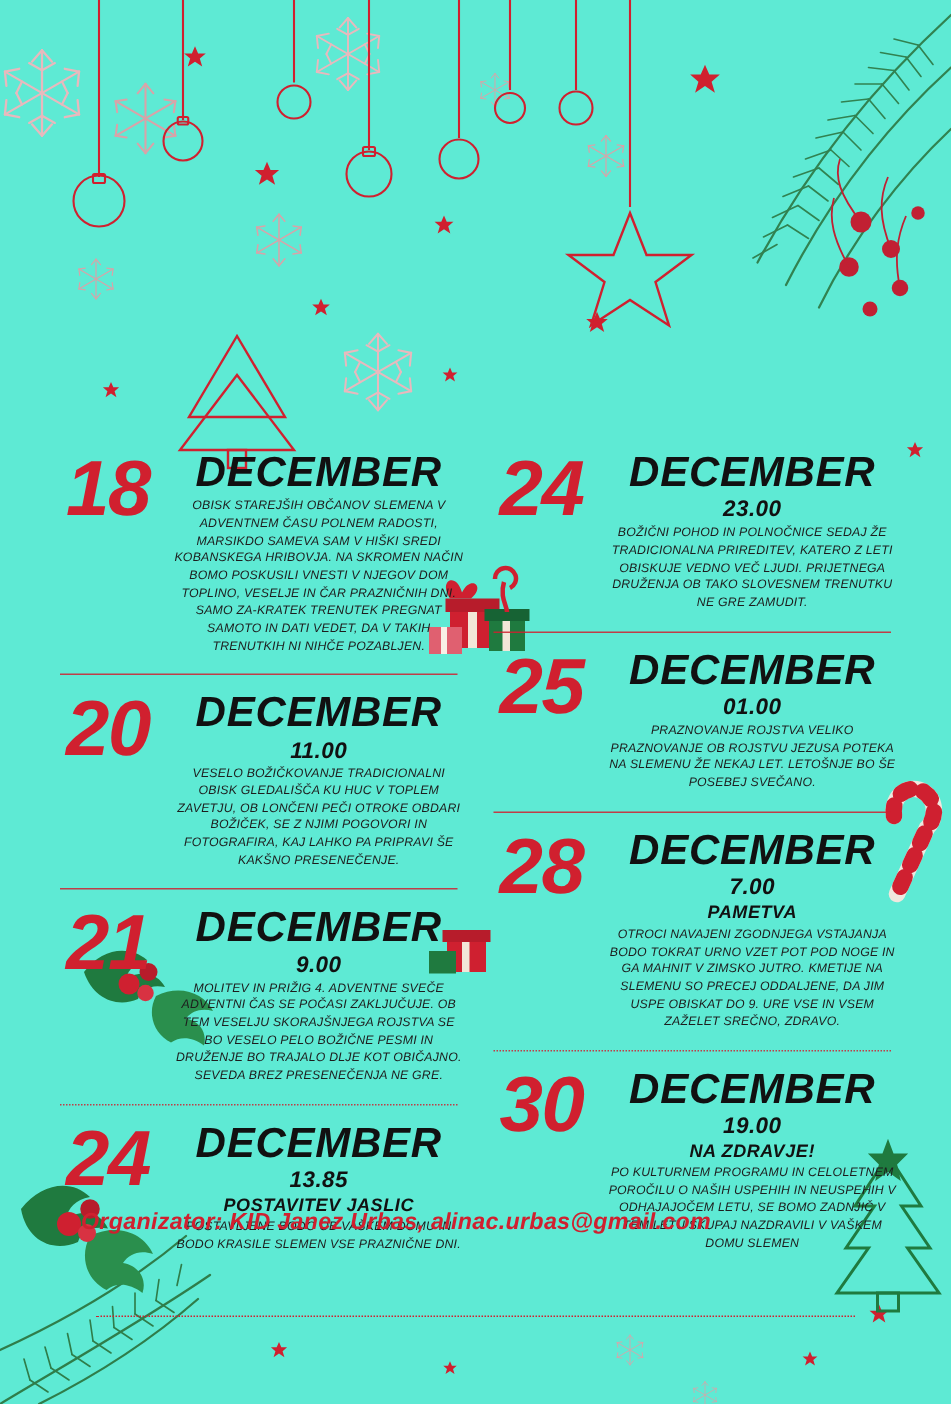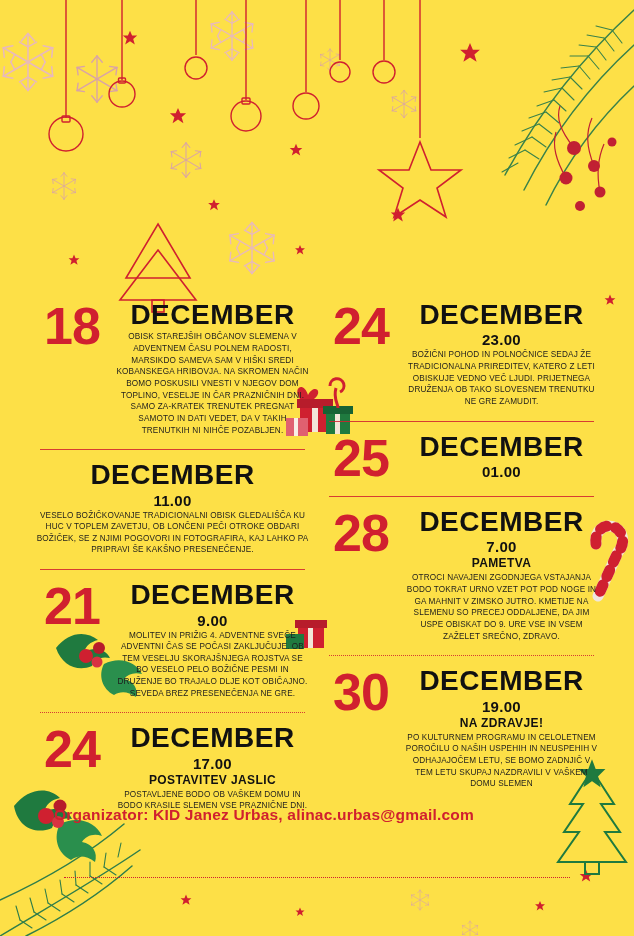--- a/index.html
+++ b/index.html
@@ -10,21 +10,22 @@
     background: #faf6f2;
     font-family: "Liberation Sans", sans-serif;
     position: relative;
     overflow: hidden;
     color: #1a1a1a;
   }
 
   .poster {
     position: absolute;
     inset: 0;
-    background: #fde047;
+    background: #5eead4;
+    font-style: italic;
   }
   .deco-svg { position: absolute; inset: 0; width: 634px; height: 936px; }
 
   
   .content {
     position: absolute;
     inset: 0;
     z-index: 5;
   }
 
@@ -352,20 +353,21 @@
         <div class="entry">
           <div class="daynum">18</div>
           <div class="entry-body">
             <div class="month">DECEMBER</div>
             <div class="desc">OBISK STAREJŠIH OBČANOV SLEMENA V ADVENTNEM ČASU POLNEM RADOSTI, MARSIKDO SAMEVA SAM V HIŠKI SREDI KOBANSKEGA HRIBOVJA. NA SKROMEN NAČIN BOMO POSKUSILI VNESTI V NJEGOV DOM TOPLINO, VESELJE IN ČAR PRAZNIČNIH DNI. SAMO ZA-KRATEK TRENUTEK PREGNAT SAMOTO IN DATI VEDET, DA V TAKIH TRENUTKIH NI NIHČE POZABLJEN.</div>
           </div>
         </div>
         <div class="sep"></div>
 
         <div class="entry">
+          <div class="daynum">20</div>
           <div class="entry-body">
             <div class="month">DECEMBER</div>
             <div class="time">11.00</div>
             <div class="desc">VESELO BOŽIČKOVANJE TRADICIONALNI OBISK GLEDALIŠČA KU HUC
 
 V TOPLEM ZAVETJU, OB LONČENI PEČI OTROKE OBDARI BOŽIČEK, SE Z NJIMI POGOVORI IN FOTOGRAFIRA, KAJ LAHKO PA PRIPRAVI ŠE KAKŠNO PRESENEČENJE.</div>
           </div>
         </div>
         <div class="sep"></div>
 
@@ -376,21 +378,21 @@
             <div class="time">9.00</div>
             <div class="desc">MOLITEV IN PRIŽIG 4. ADVENTNE SVEČE ADVENTNI ČAS SE POČASI ZAKLJUČUJE. OB TEM VESELJU SKORAJŠNJEGA ROJSTVA SE BO VESELO PELO BOŽIČNE PESMI IN DRUŽENJE BO TRAJALO DLJE KOT OBIČAJNO. SEVEDA BREZ PRESENEČENJA NE GRE.</div>
           </div>
         </div>
         <div class="sep dotted"></div>
 
         <div class="entry">
           <div class="daynum">24</div>
           <div class="entry-body">
             <div class="month">DECEMBER</div>
-            <div class="time">17.00</div>
+            <div class="time">13.85</div>
             <div class="headline">POSTAVITEV JASLIC</div>
             <div class="desc">POSTAVLJENE BODO OB VAŠKEM DOMU IN BODO KRASILE SLEMEN VSE PRAZNIČNE DNI.</div>
           </div>
         </div>
 
       </div>
 
       <div class="col">
 
         <div class="entry">
@@ -401,20 +403,21 @@
             <div class="desc">BOŽIČNI POHOD IN POLNOČNICE SEDAJ ŽE TRADICIONALNA PRIREDITEV, KATERO Z LETI OBISKUJE VEDNO VEČ LJUDI. PRIJETNEGA DRUŽENJA OB TAKO SLOVESNEM TRENUTKU NE GRE ZAMUDIT.</div>
           </div>
         </div>
         <div class="sep"></div>
 
         <div class="entry">
           <div class="daynum">25</div>
           <div class="entry-body">
             <div class="month">DECEMBER</div>
             <div class="time">01.00</div>
+            <div class="desc">PRAZNOVANJE ROJSTVA VELIKO PRAZNOVANJE OB ROJSTVU JEZUSA POTEKA NA SLEMENU ŽE NEKAJ LET. LETOŠNJE BO ŠE POSEBEJ SVEČANO.</div>
           </div>
         </div>
         <div class="sep"></div>
 
         <div class="entry">
           <div class="daynum">28</div>
           <div class="entry-body">
             <div class="month">DECEMBER</div>
             <div class="time">7.00</div>
             <div class="headline">PAMETVA</div>

